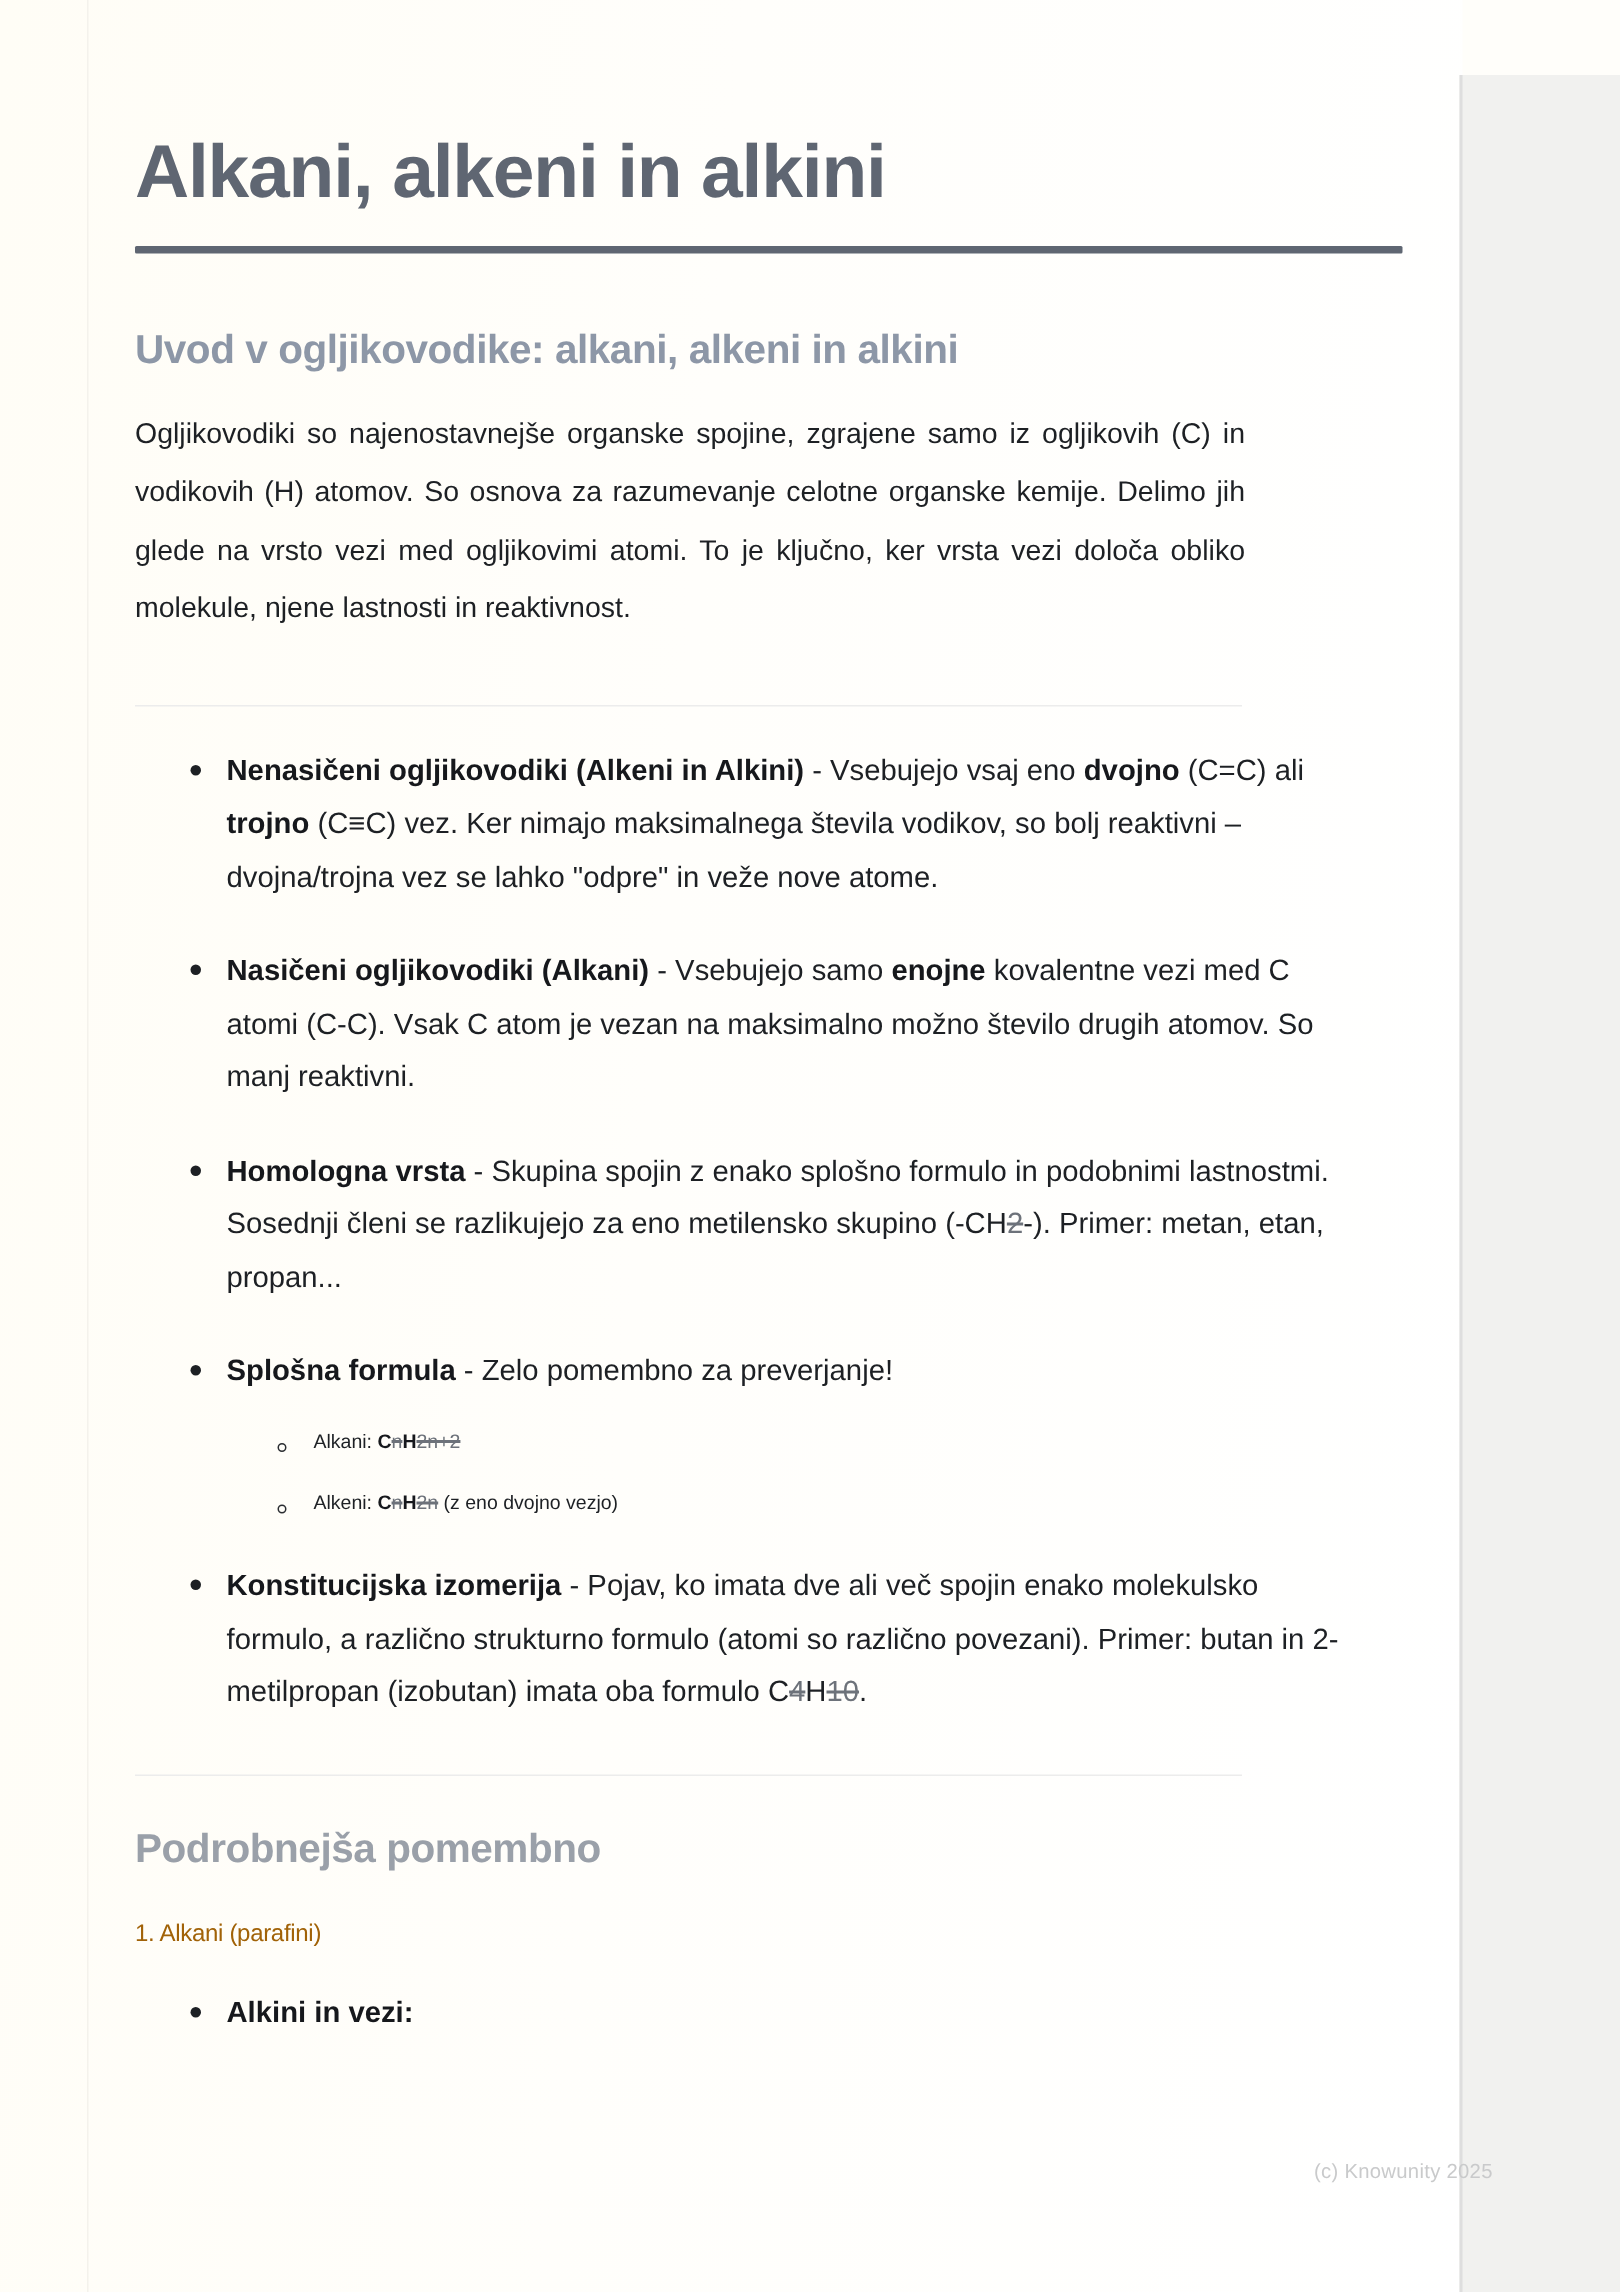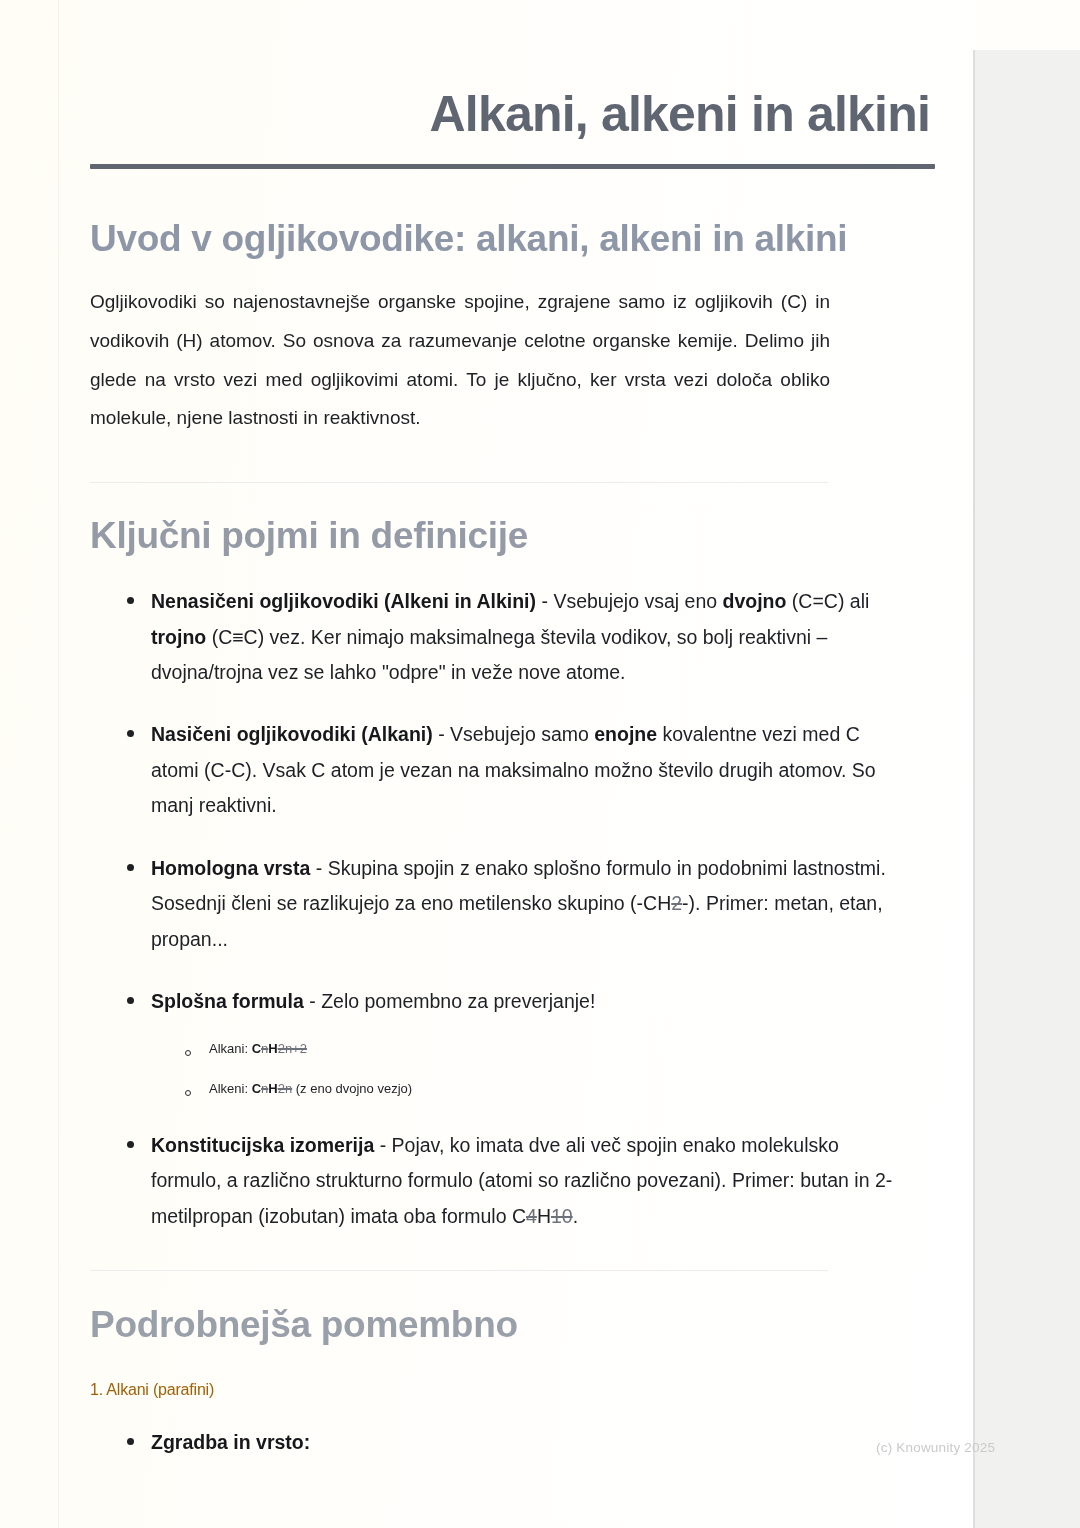--- a/index.html
+++ b/index.html
@@ -52,33 +52,32 @@
 
   
   #doc-title {
     margin: 0;
     padding-top: 86px;
     font-size: 50px;
     line-height: 1.12;
     font-weight: bold;
     letter-spacing: -0.8px;
     color: #5f6672;
-    text-align: right;
   }
   #title-rule {
     margin-top: 22px;
     width: 845px;
     height: 5px;
     background: #5f6672;
     border-radius: 1px;
   }
 
   h2.section-heading {
     margin: 0;
-    font-size: 37px;
+    font-size: 27px;
     font-weight: bold;
     letter-spacing: -0.3px;
     line-height: 1.2;
   }
   #heading-uvod { color: #8d97a7; padding-top: 48px; }
   #heading-kljucni { color: #949ba6; padding-top: 31px; }
   #heading-podrobnejsa { color: #9aa0a9; padding-top: 32px; }
 
   h3.sub-heading {
     margin: 0;
@@ -194,21 +193,20 @@
 
   <h1 id="doc-title">Alkani, alkeni in alkini</h1>
   <div id="title-rule"></div>
 
   <h2 id="heading-uvod" class="section-heading">Uvod v ogljikovodike: alkani, alkeni in alkini</h2>
 
   <p class="body-text">Ogljikovodiki so najenostavnejše organske spojine, zgrajene samo iz ogljikovih (C) in vodikovih (H) atomov. So osnova za razumevanje celotne organske kemije. Delimo jih glede na vrsto vezi med ogljikovimi atomi. To je ključno, ker vrsta vezi določa obliko molekule, njene lastnosti in reaktivnost.</p>
 
   <hr id="divider-1" class="section-divider">
 
-  <h2 id="heading-kljucni" class="section-heading">Ključni pojmi in definicije</h2>
 
   <ul class="bullet-list">
 
     <li class="bullet-item">
       <strong class="term">Nenasičeni ogljikovodiki (Alkeni in Alkini)</strong><span> - </span><span>Vsebujejo vsaj eno </span><strong class="term">dvojno</strong><span> (C=C) ali </span><strong class="term">trojno</strong><span> (C≡C) vez. Ker nimajo maksimalnega števila vodikov, so bolj reaktivni – dvojna/trojna vez se lahko "odpre" in veže nove atome.</span>
     </li>
 
     <li class="bullet-item">
       <strong class="term">Nasičeni ogljikovodiki (Alkani)</strong><span> - </span><span>Vsebujejo samo </span><strong class="term">enojne</strong><span> kovalentne vezi med C atomi (C-C). Vsak C atom je vezan na maksimalno možno število drugih atomov. So manj reaktivni.</span>
     </li>
@@ -237,20 +235,20 @@
   </ul>
 
   <hr id="divider-2" class="section-divider">
 
   <h2 id="heading-podrobnejsa" class="section-heading">Podrobnejša pomembno</h2>
 
   <h3 class="sub-heading">1. Alkani (parafini)</h3>
 
   <ul class="bullet-list">
     <li class="bullet-item">
-      <strong class="term">Zgradba in vrsto:</strong>
+      <strong class="term">Alkini in vezi:</strong>
       
     </li>
   </ul>
 
 </div>
 
 <div id="watermark">(c) Knowunity 2025</div>
 
 </body></html>

